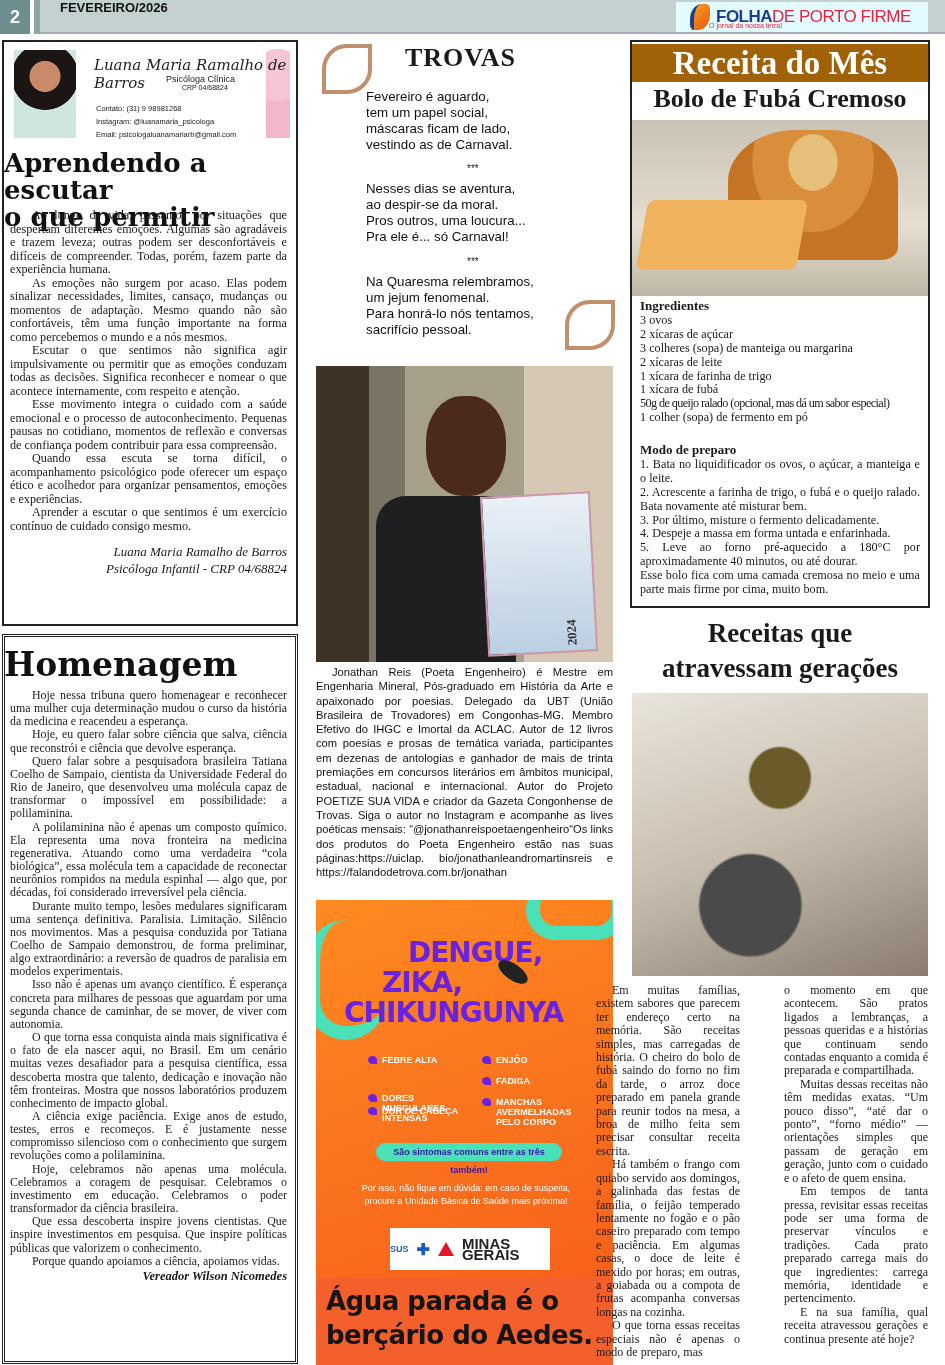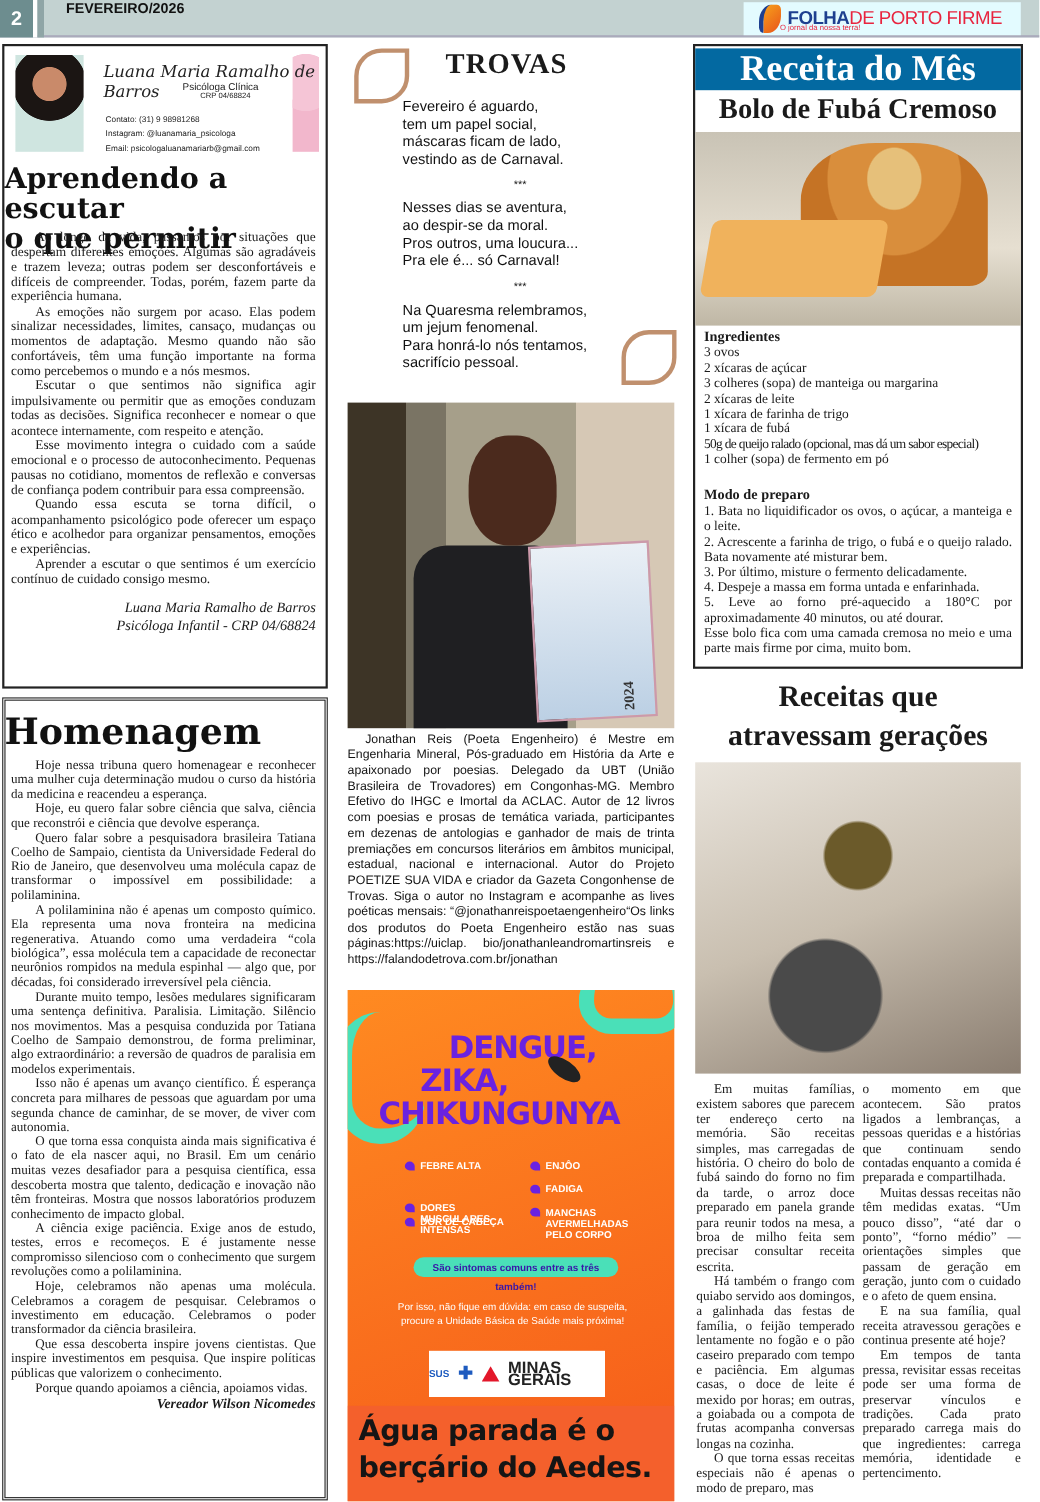--- a/index.html
+++ b/index.html
@@ -42,21 +42,21 @@
 .ad .mosq{position:absolute;left:180px;top:64px;width:34px;height:16px;background:#222;border-radius:50%;transform:rotate(35deg)}
 .sym{position:absolute;font:bold 9px "Liberation Sans",sans-serif;color:#fff;line-height:10px;padding-left:14px}
 .sym::before{content:"";position:absolute;left:0;top:1px;width:9px;height:8px;background:#6a22e0;border-radius:50% 50% 0 50%}
 .pill{position:absolute;left:60px;top:139px;width:186px;height:18px;background:#4ae0b8;border-radius:9px;font:bold 9px "Liberation Sans",sans-serif;color:#3a16a8;text-align:center;line-height:18px}
 .adnote{position:absolute;left:20px;top:180px;width:260px;text-align:center;font:9px "Liberation Sans",sans-serif;color:#fff;line-height:13px}
 .adlogo{position:absolute;left:74px;top:226px;width:160px;height:42px;background:#fff;display:flex;align-items:center;justify-content:flex-start;gap:8px;font:bold 9px "Liberation Sans",sans-serif;color:#1e5bbf}
 .adlogo .mg{color:#222;font-size:15px;line-height:11px}
 .adlogo .tri{width:0;height:0;border-left:8px solid transparent;border-right:8px solid transparent;border-bottom:14px solid #e3172a}
 .adfoot{position:absolute;left:0;top:276px;width:297px;height:189px;background:#fff}
 .adfoot .big{position:absolute;left:10px;top:22px;font:bold 26px "DejaVu Sans",sans-serif;color:#151515;line-height:34px;letter-spacing:-0.5px}
-.rec-title{position:absolute;left:632px;top:44px;width:296px;height:38px;background:#0369a1;color:#fff;font:bold 33px "Liberation Serif",serif;text-align:center;line-height:38px}
+.rec-title{position:absolute;left:632px;top:44px;width:296px;height:38px;background:#a16207;color:#fff;font:bold 33px "Liberation Serif",serif;text-align:center;line-height:38px}
 .rec-sub{position:absolute;left:632px;top:84px;width:296px;text-align:center;font:bold 26px "Liberation Serif",serif}
 .cake{position:absolute;left:632px;top:120px;width:296px;height:176px;background:linear-gradient(180deg,#c9c3b5,#e6dfd1 60%,#bfb7a5);overflow:hidden}
 .cake .c1{position:absolute;left:96px;top:10px;width:170px;height:130px;background:radial-gradient(ellipse at 50% 25%,#e6c07a 0 20%,#d98e3c 21% 50%,#c57325 51%);border-radius:40% 40% 10% 10%}
 .cake .c2{position:absolute;left:10px;top:80px;width:160px;height:70px;background:#f0b25c;border-radius:8px;transform:skewX(-10deg)}
 .rtext{position:absolute;left:640px;font:12.2px "Liberation Serif",serif;line-height:13.9px;width:280px;text-align:justify}
 .rtext b{font-size:13px}
 .ag-title{position:absolute;left:632px;top:616px;width:296px;text-align:center;font:bold 27px "Liberation Serif",serif;line-height:35px}
 .food{position:absolute;left:632px;top:693px;width:296px;height:283px;background:radial-gradient(circle at 50% 30%,#6b5a2a 0 12%,transparent 13%),radial-gradient(circle at 40% 75%,#4a4a4a 0 18%,transparent 19%),linear-gradient(160deg,#e9e4dc,#c9bfb0 50%,#8a7d70)}
 .col2{position:absolute;font:12px "Liberation Serif",serif;line-height:13.4px;text-align:justify;width:144px}
 .col2 p{text-indent:16px}
@@ -218,23 +218,23 @@
   <div>4. Despeje a massa em forma untada e enfarinhada.</div>
   <div>5. Leve ao forno pré-aquecido a 180°C por aproximadamente 40 minutos, ou até dourar.</div>
   <div>Esse bolo fica com uma camada cremosa no meio e uma parte mais firme por cima, muito bom.</div>
 </div>
 
 <div class="ag-title">
   <div>Receitas que</div>
   <div>atravessam gerações</div>
 </div>
 <div class="food"></div>
-<div class="col2" style="left:633px;top:984px">
+<div class="col2" style="left:596px;top:984px">
   <p>Em muitas famílias, existem sabores que parecem ter endereço certo na memória. São receitas simples, mas carregadas de história. O cheiro do bolo de fubá saindo do forno no fim da tarde, o arroz doce preparado em panela grande para reunir todos na mesa, a broa de milho feita sem precisar consultar receita escrita.</p>
   <p>Há também o frango com quiabo servido aos domingos, a galinhada das festas de família, o feijão temperado lentamente no fogão e o pão caseiro preparado com tempo e paciência. Em algumas casas, o doce de leite é mexido por horas; em outras, a goiabada ou a compota de frutas acompanha conversas longas na cozinha.</p>
   <p>O que torna essas receitas especiais não é apenas o modo de preparo, mas</p>
 </div>
 <div class="col2" style="left:784px;top:984px">
   <div>o momento em que acontecem. São pratos ligados a lembranças, a pessoas queridas e a histórias que continuam sendo contadas enquanto a comida é preparada e compartilhada.</div>
   <p>Muitas dessas receitas não têm medidas exatas. “Um pouco disso”, “até dar o ponto”, “forno médio” — orientações simples que passam de geração em geração, junto com o cuidado e o afeto de quem ensina.</p>
+  <p>Em tempos de tanta pressa, revisitar essas receitas pode ser uma forma de preservar vínculos e tradições. Cada prato preparado carrega mais do que ingredientes: carrega memória, identidade e pertencimento.</p>
   <p>E na sua família, qual receita atravessou gerações e continua presente até hoje?</p>
-  <p>Em tempos de tanta pressa, revisitar essas receitas pode ser uma forma de preservar vínculos e tradições. Cada prato preparado carrega mais do que ingredientes: carrega memória, identidade e pertencimento.</p>
 </div>
 
 </body></html>

